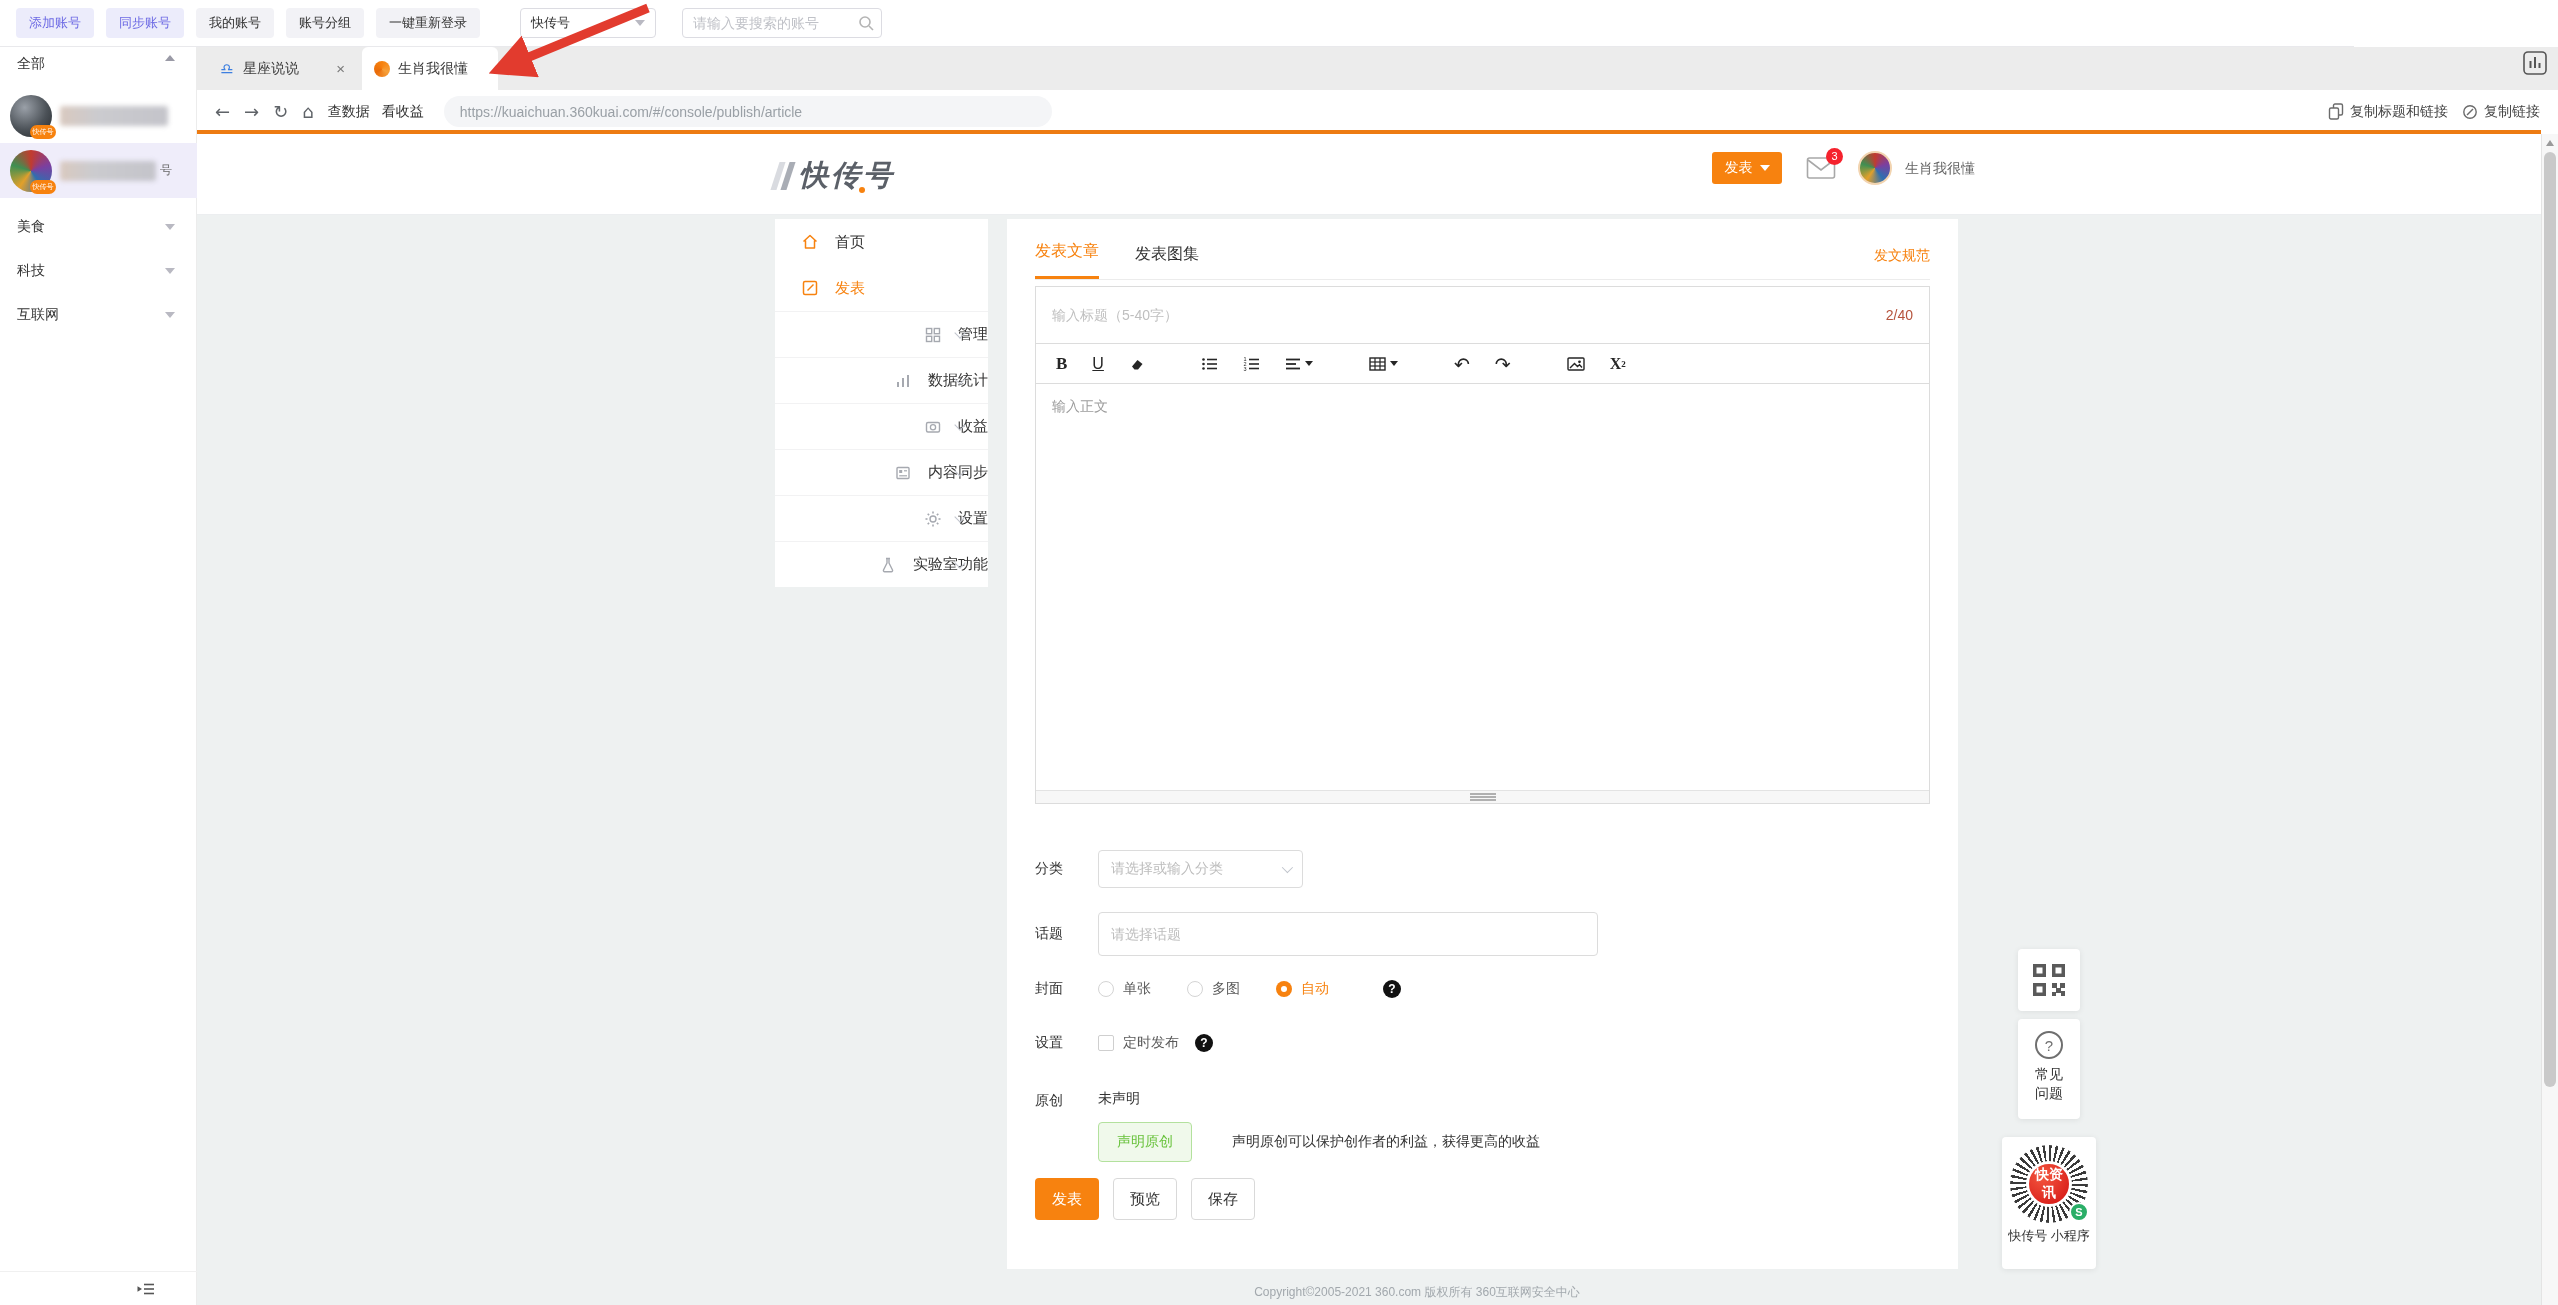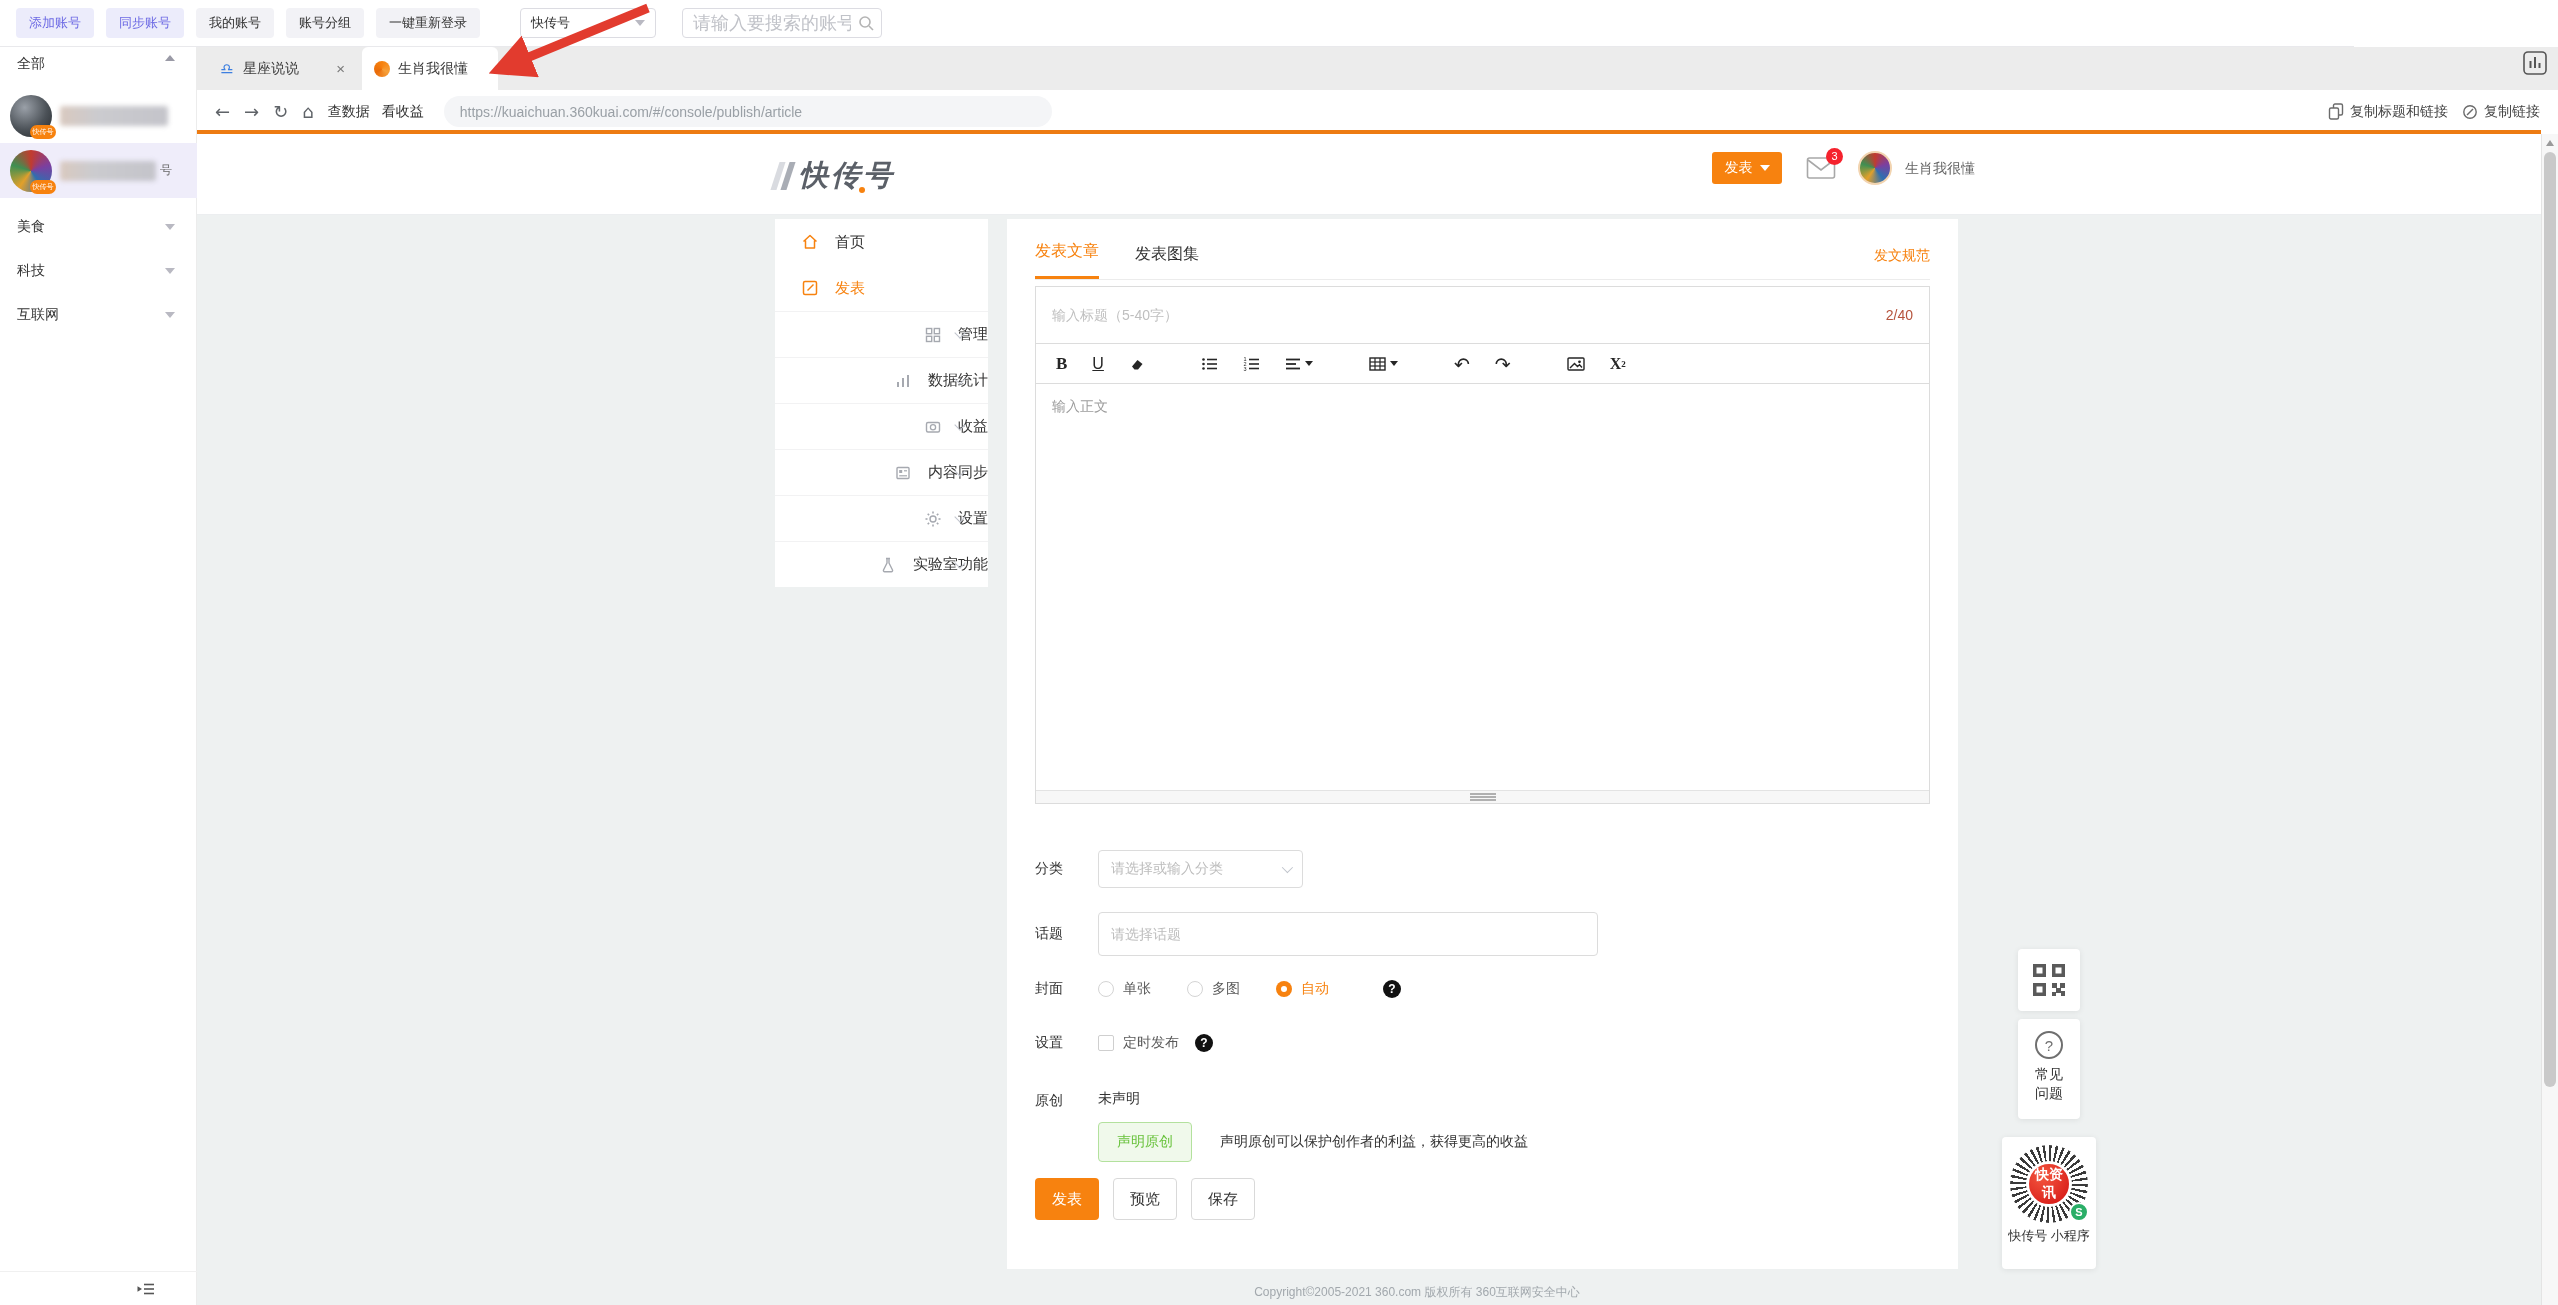--- a/index.html
+++ b/index.html
@@ -11,21 +11,21 @@
   .top-toolbar { position:absolute; left:0; top:0; width:2354px; height:47px; background:#fff;
     border-bottom:1px solid #e9e9ec; display:flex; align-items:center; padding-left:16px; }
   .tt-btn { height:30px; padding:0 13px; border-radius:4px; font-size:13px; display:flex;
     align-items:center; margin-right:12px; cursor:pointer; white-space:nowrap; }
   .tt-btn.lavender { background:#ececfb; color:#6d6ae4; }
   .tt-btn.gray { background:#f2f2f6; color:#333; }
   .tt-select { width:136px; height:30px; border:1px solid #dcdce2; border-radius:4px; margin-left:28px;
     display:flex; align-items:center; justify-content:space-between; padding:0 10px; font-size:13px; color:#333; }
   .tt-search { position:relative; margin-left:26px; }
   .tt-search input { width:200px; height:30px; border:1px solid #dcdce2; border-radius:4px;
-    padding:0 30px 0 10px; font-size:18px; color:#333; outline:none; }
+    padding:0 30px 0 10px; font-size:14px; color:#333; outline:none; }
   .tt-search input::placeholder { color:#c0c2c8; }
   .tt-search svg { position:absolute; right:8px; top:7px; }
 
   
   .app-sidebar { position:absolute; left:0; top:47px; width:197px; height:1258px; background:#fff;
     border-right:1px solid #ececec; }
   .sb-all { position:absolute; left:0; top:8px; width:197px; height:30px; display:flex;
     align-items:flex-start; padding:0 22px 0 17px; font-size:14px; color:#333; }
   .tri-up { width:0; height:0; border-left:5px solid transparent; border-right:5px solid transparent;
     border-bottom:6px solid #9a9aa6; margin-left:auto; }
@@ -159,21 +159,21 @@
   .radio.on::after { content:""; position:absolute; left:5px; top:5px; width:6px; height:6px;
     border-radius:50%; background:#fff; }
   .radio-opt { display:flex; align-items:center; font-size:14px; color:#5a5a5a; margin-right:36px; cursor:pointer; }
   .radio-opt.on { color:#f7820f; }
   .help-dot { width:18px; height:18px; border-radius:50%; background:#111; color:#fff; font-size:12px;
     font-weight:bold; display:flex; align-items:center; justify-content:center; cursor:pointer; }
   .checkbox { width:16px; height:16px; border:1px solid #cfcfcf; border-radius:2px; background:#fff;
     margin-right:9px; cursor:pointer; }
   .declare-btn { height:40px; padding:0 18px; background:#f0f9eb; border:1px solid #b3e19d; color:#67c23a;
     font-size:14px; border-radius:4px; cursor:pointer; }
-  .declare-hint { font-size:14px; color:#333; margin-left:28px; }
+  .declare-hint { font-size:14px; color:#333; margin-left:40px; }
   .actions { display:flex; margin-top:16px; }
   .act-btn { height:42px; min-width:64px; padding:0 16px; border-radius:4px; font-size:15px;
     display:flex; align-items:center; justify-content:center; margin-right:14px; cursor:pointer; }
   .act-btn.primary { background:#f7820f; color:#fff; border:none; }
   .act-btn.plain { background:#fff; color:#333; border:1px solid #d9d9d9; }
 
   .page-footer { position:absolute; left:640px; top:1150px; width:1160px; text-align:center;
     font-size:12px; color:#a2a8ad; }
 
   

